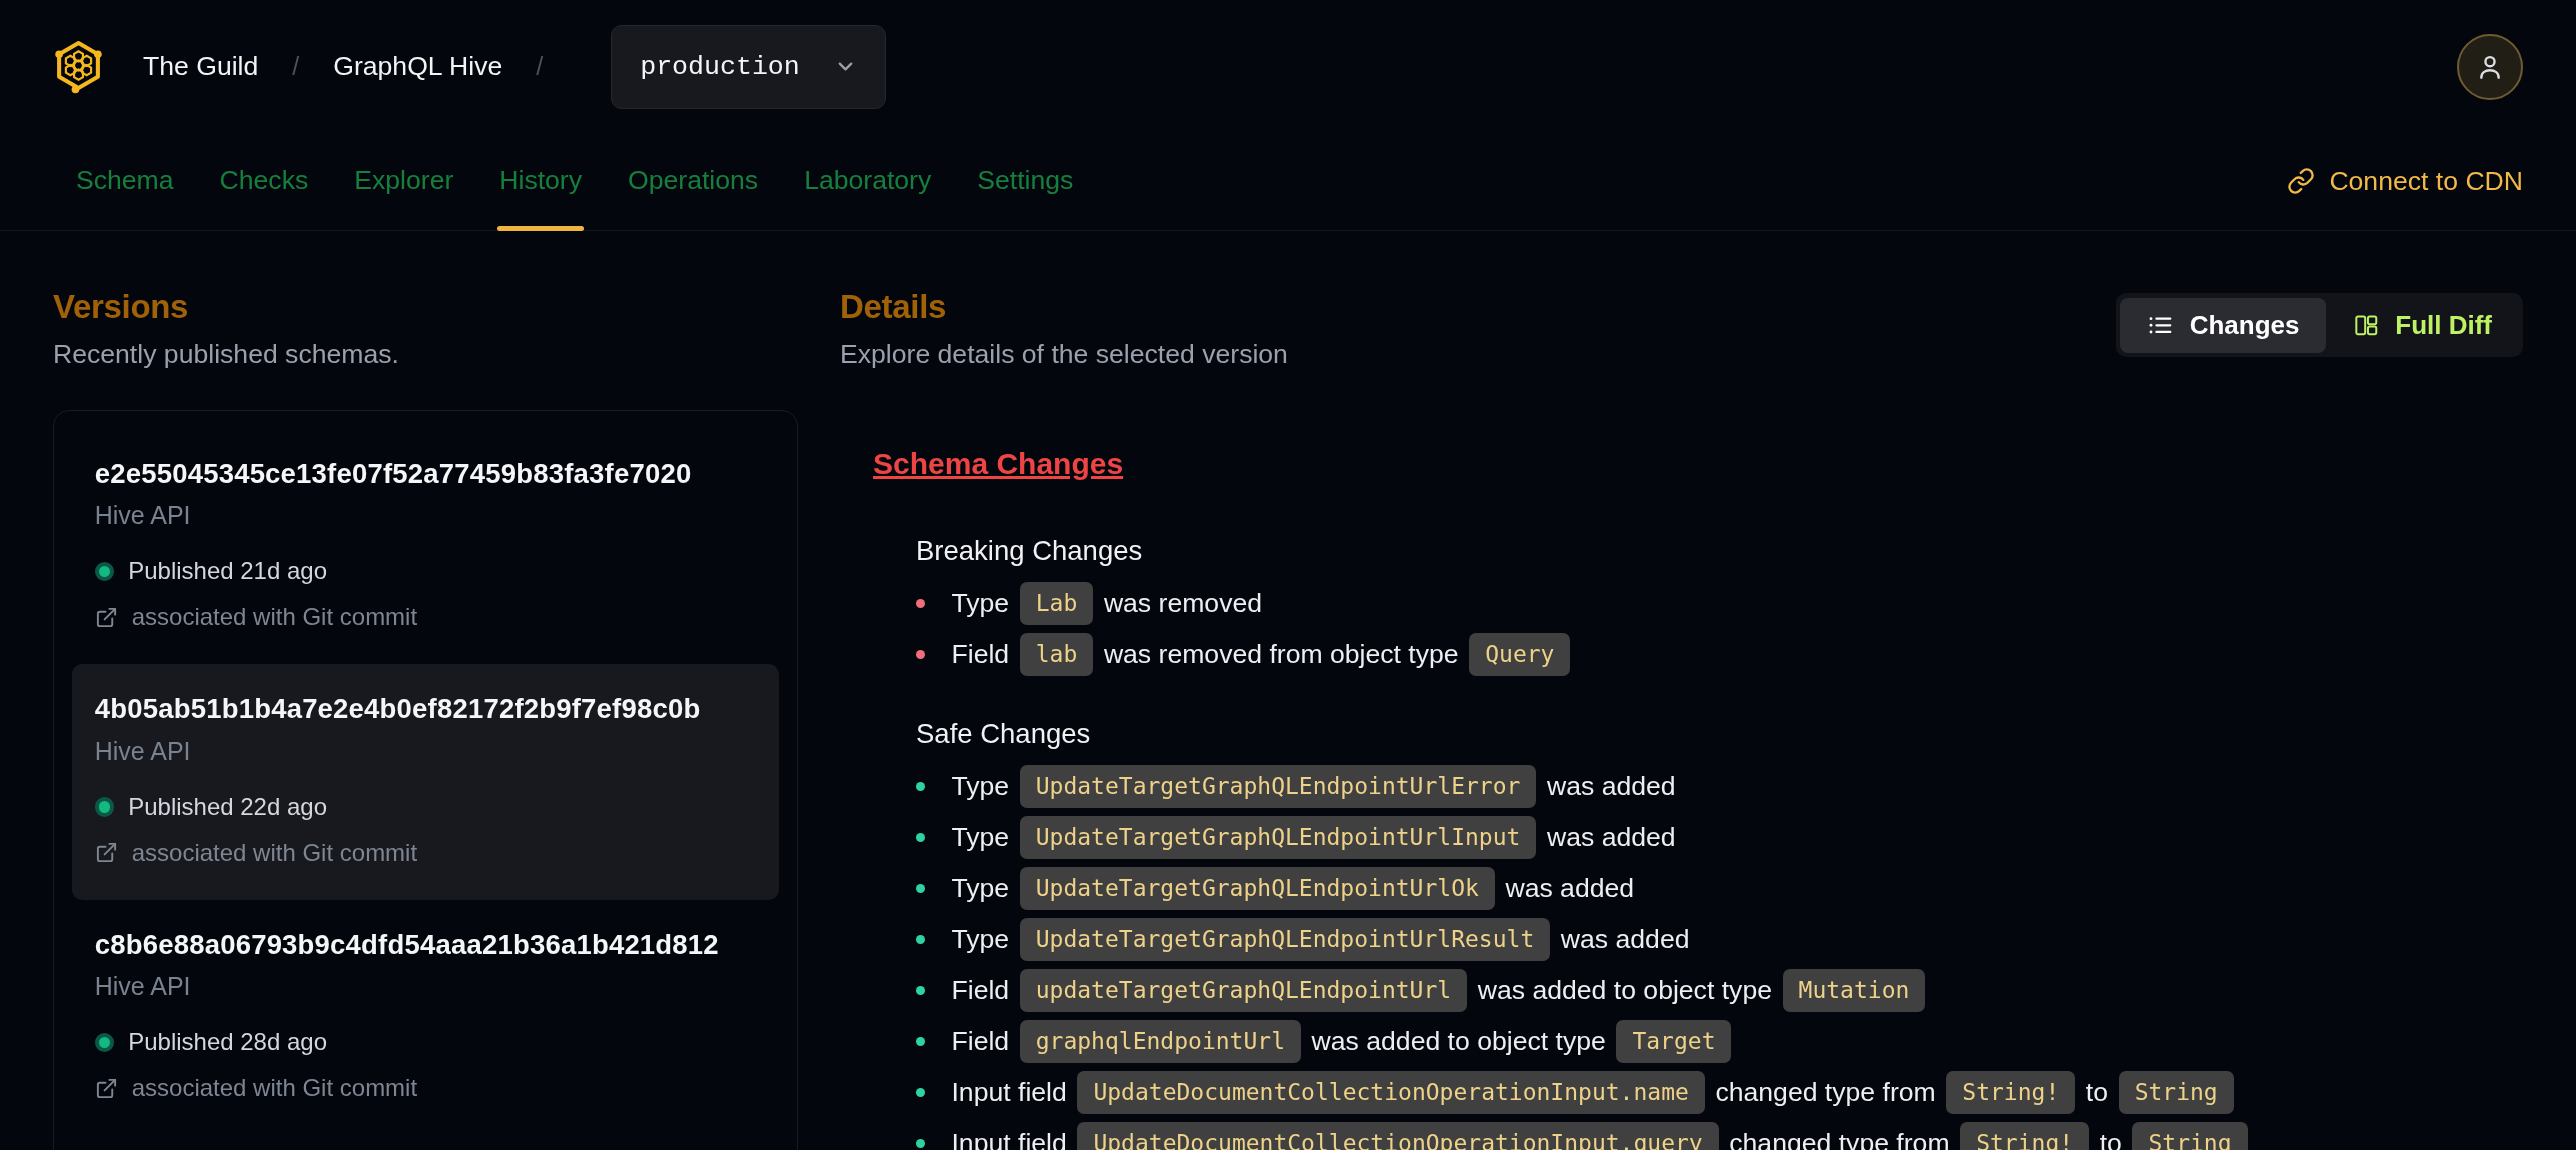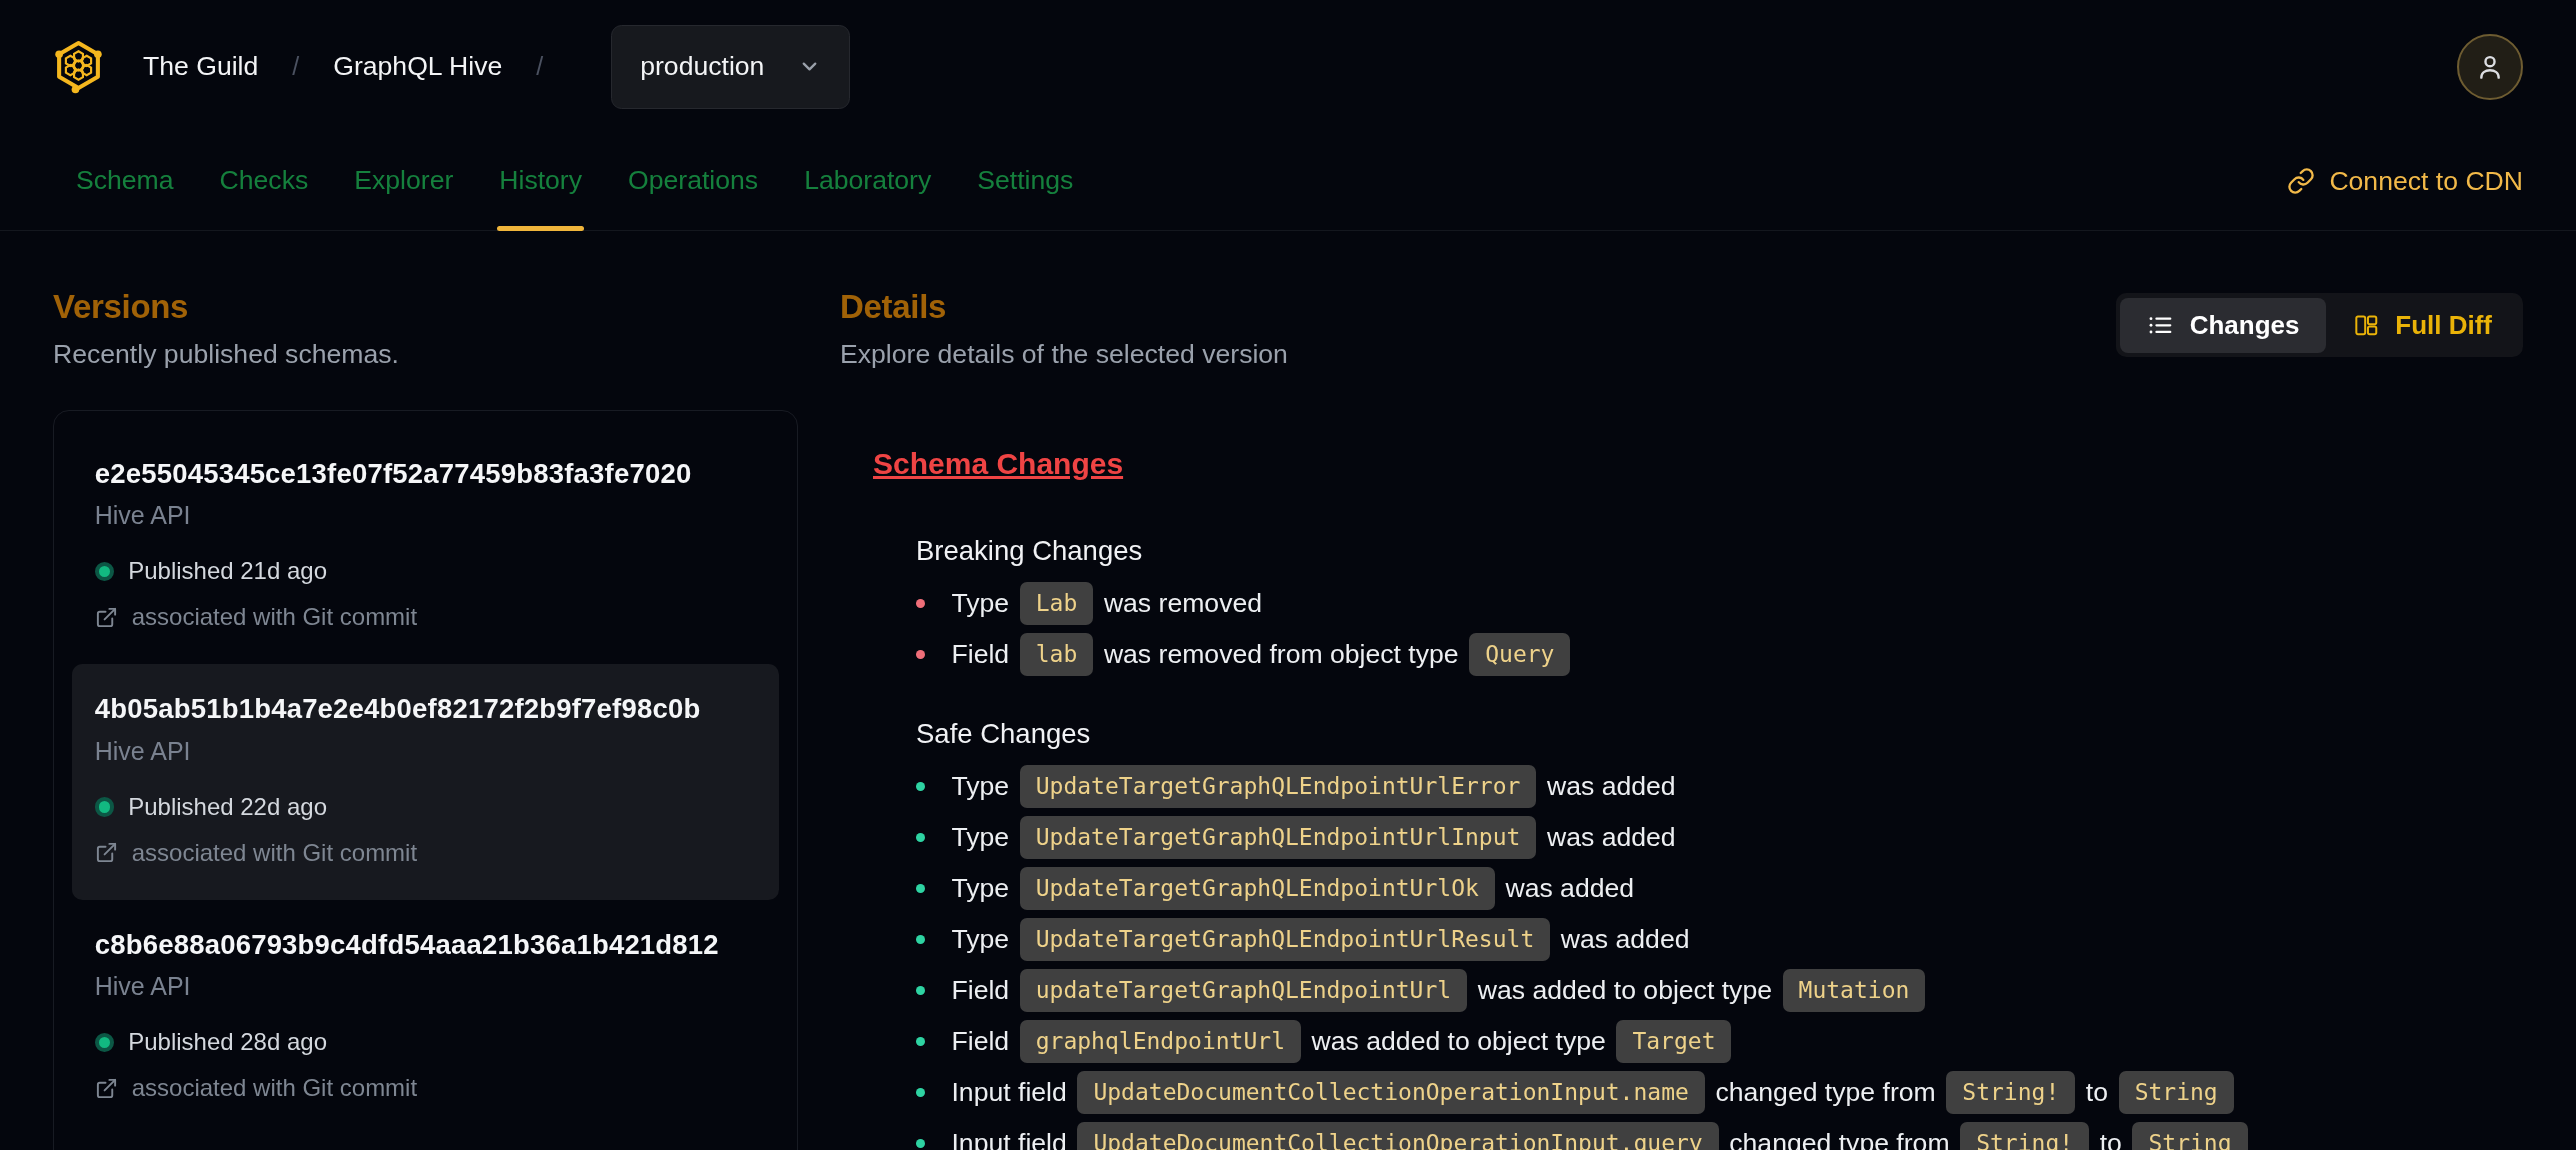--- a/index.html
+++ b/index.html
@@ -14,21 +14,21 @@
   .app { width:2576px; height:1151px; overflow:hidden; position:relative; }
 
   
   .topbar { height:133px; padding:0 53px; display:flex; align-items:center; }
   .logo { width:51px; height:59px; margin-right:39px; flex:none; }
   .crumb { font-size:26.6px; color:#f3f4f6; cursor:pointer; }
   .crumb-sep { font-size:25px; color:#4b5160; margin:0 34px; }
   .target-btn {
     margin-left:34px; height:84px; padding:0 28px; border-radius:10.6px;
     background:#17191e; border:0.9px solid #26282e; display:flex; align-items:center;
-    font-size:26.6px; color:#f3f4f6; cursor:pointer;
+    font-size:26.6px; color:#f3f4f6; cursor:pointer;font-family:Liberation Mono, monospace;
   }
   .target-btn .chev { margin-left:34px; width:23px; height:23px; color:#9aa0aa; }
   .avatar {
     margin-left:auto; width:66px; height:66px; border-radius:50%;
     background:#211e16; border:2.7px solid #6e5c31; display:flex; align-items:center; justify-content:center;
     cursor:pointer; flex:none;
   }
   .avatar svg { width:32px; height:32px; color:#dcdee2; }
 
   .tabsbar { height:98px; padding:0 53px; display:flex; align-items:center; border-bottom:1.8px solid #14171e; }
@@ -59,21 +59,21 @@
   .meta-row.published { color:#d4d8de; }
   .meta-row.git { color:#7e8692; }
   .status-dot { width:19.5px; height:19.5px; border-radius:50%; background:#12b981; border:4.4px solid #0c5745; flex:none; }
   .meta-row svg { width:23px; height:23px; flex:none; }
 
   .col-right { flex:1 1 auto; margin-left:42px; }
   .details-header { display:flex; justify-content:space-between; align-items:center; }
   .toggle-group { background:#131419; border-radius:10.6px; padding:4.4px; display:flex; margin-top:-7px; }
   .toggle-btn {
     height:55px; padding:0 26.6px; border-radius:8px; display:flex; align-items:center; gap:16px;
-    font-size:26px; font-weight:600; color:#eab308; background:transparent; border:none; cursor:pointer;
+    font-size:26px; font-weight:600; color:#bef264; background:transparent; border:none; cursor:pointer;
     font-family:"Liberation Sans", sans-serif; white-space:nowrap;
   }
   .toggle-btn.active { background:#2b2c31; color:#ffffff; }
   .toggle-btn svg { width:26.6px; height:26.6px; }
 
   .schema-changes { margin-top:74px; margin-left:33px; }
   .schema-changes-title { font-size:30px; font-weight:700; color:#ef4444;text-decoration:underline; }
   .change-section { margin-left:43px; margin-top:51px; }
   .change-section + .change-section { margin-top:41px; }
   .change-section h4 { font-size:27.5px; font-weight:500; color:#f1f2f5; }

